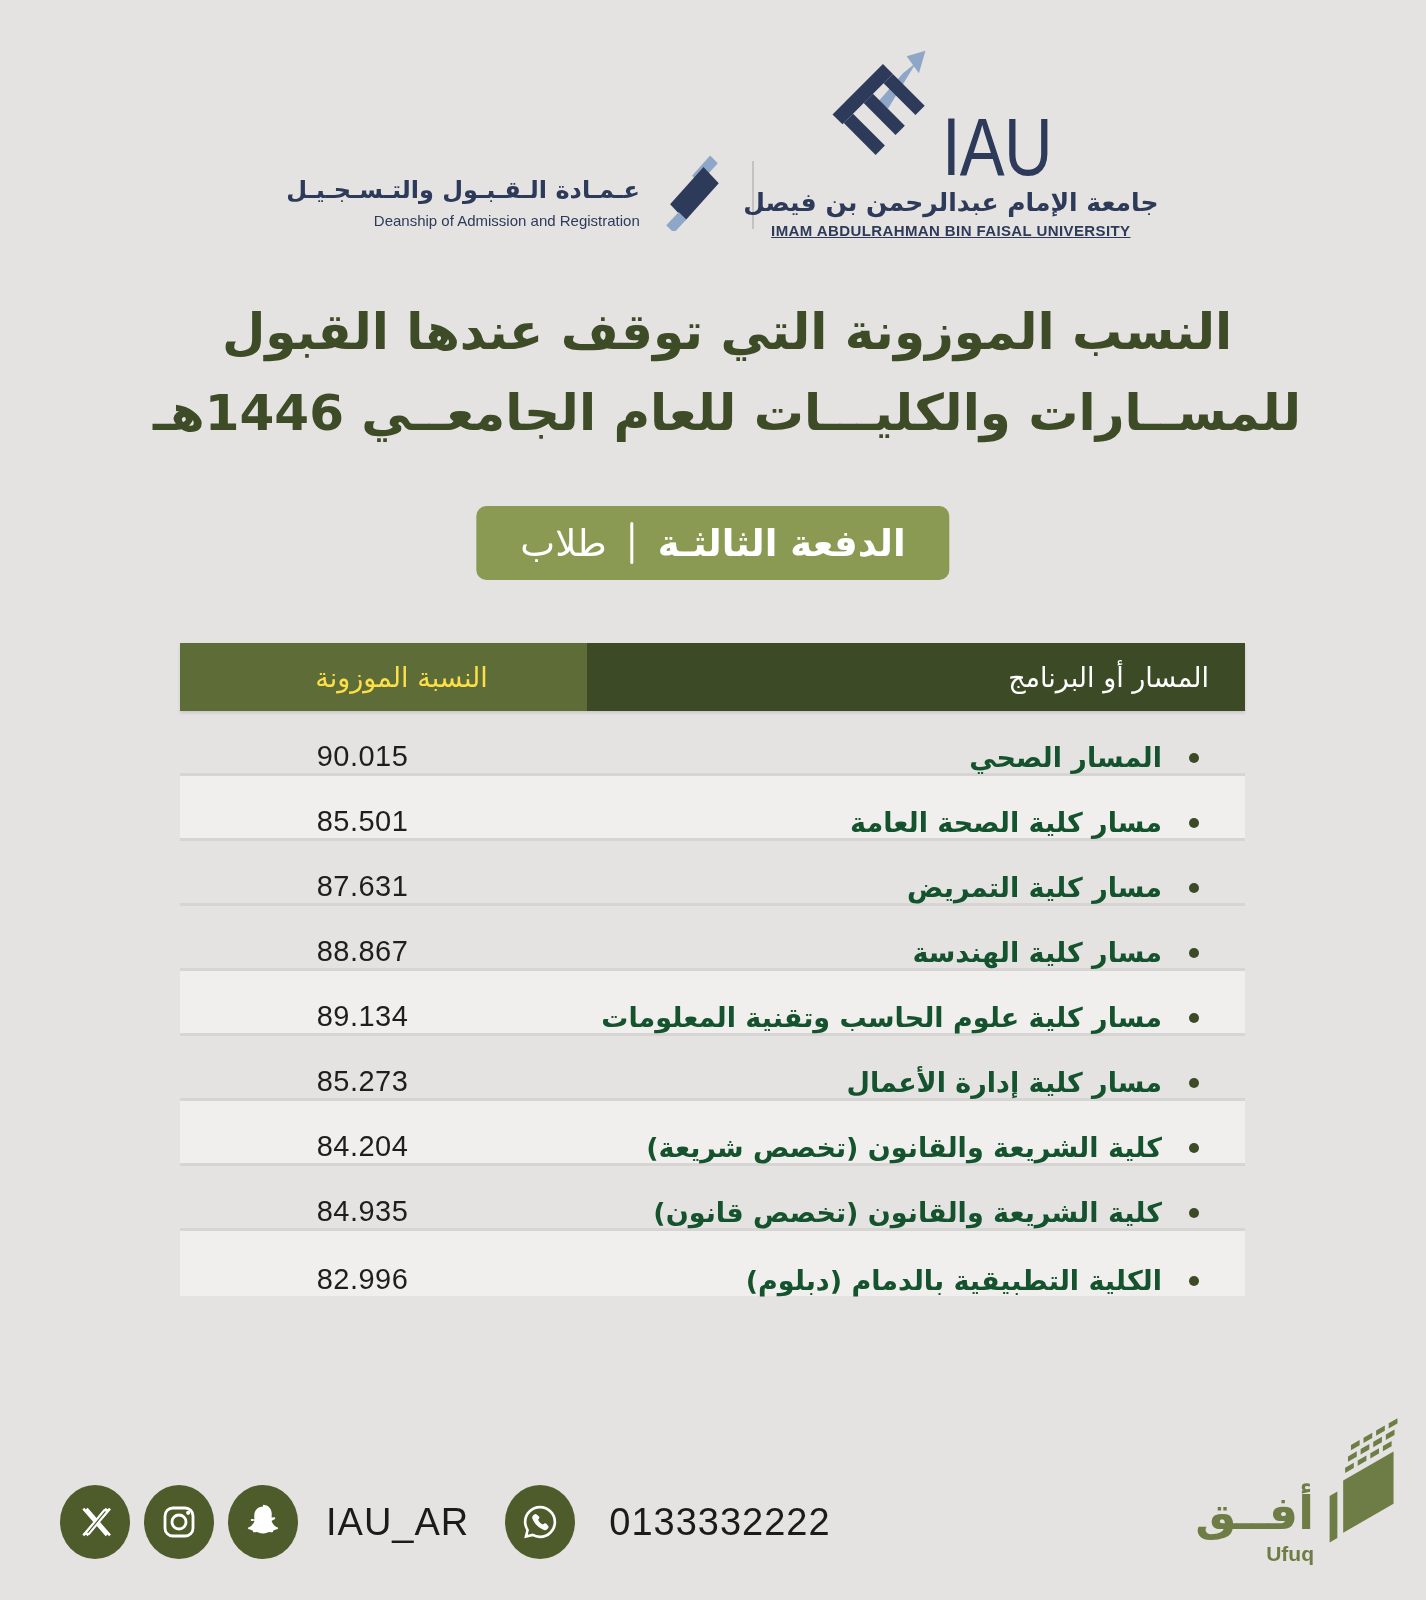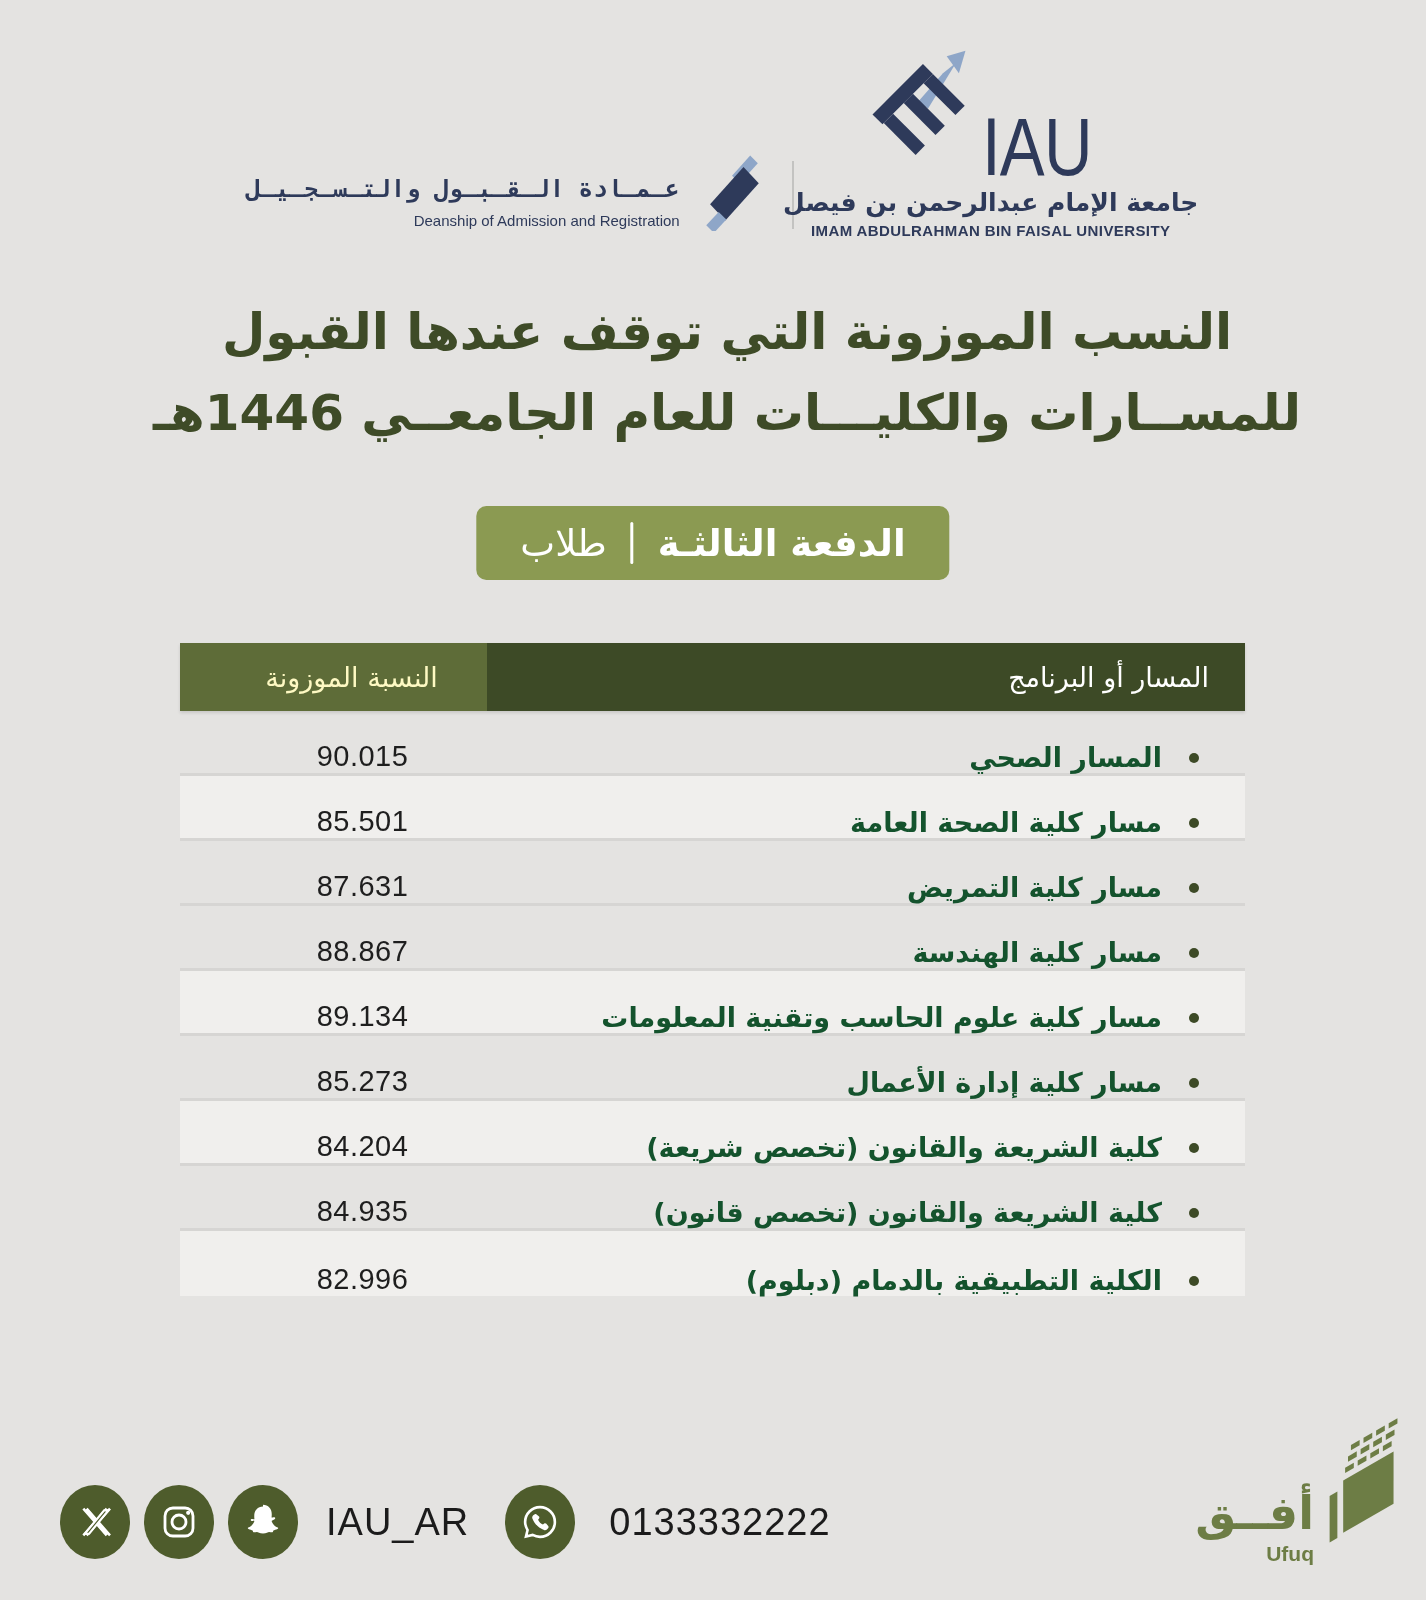--- a/index.html
+++ b/index.html
@@ -10,35 +10,35 @@
     font-family:"DejaVu Sans", sans-serif;
     overflow:hidden;
   }
 
   
   .brand-row {
     position:absolute; top:50px; left:0; right:24px;
     display:flex; justify-content:center; align-items:flex-end; gap:26px;
   }
   .deanship { text-align:right; padding-bottom:10px; }
-  .deanship-ar { color:#2e3a5a; font-size:24px; font-weight:bold; letter-spacing:1px;font-family:Liberation Mono, monospace; }
+  .deanship-ar { color:#2e3a5a; font-size:24px; font-weight:bold; letter-spacing:1px; }
   .deanship-en { color:#2e3a5a; font-size:15px; margin-top:8px; font-family:"Liberation Sans",sans-serif; }
   .deanship-mark { padding-bottom:4px; }
   .vdivider { width:2px; height:68px; background:#c3c3c1; margin:0 6px 10px 6px; }
   .iau-block { display:flex; flex-direction:column; align-items:center; width:330px; }
   .iau-top { display:flex; align-items:flex-end; }
   .iau-wordmark {
     color:#2e3a5a; font-size:82px; line-height:0.85; font-weight:500;
     transform:scaleX(.82); transform-origin:left bottom;
     font-family:"Liberation Sans",sans-serif; letter-spacing:-1px;
     margin-left:-6px;
   }
   .iau-ar { color:#2e3a5a; font-size:25px; font-weight:bold; margin-top:6px; white-space:nowrap; }
   .iau-en { color:#2e3a5a; font-size:15px; font-weight:bold; letter-spacing:.4px; margin-top:5px;
-            font-family:"Liberation Sans",sans-serif; white-space:nowrap; }
+            font-family:"Liberation Sans",sans-serif; white-space:nowrap;text-decoration:underline; }
 
   
   .main-title {
     position:absolute; top:292px; left:0; right:0;
     text-align:center; color:#3e4b27; font-weight:bold;
     font-size:50px; line-height:1.62; direction:rtl;margin-left:28px;
   }
 
   
   .badge {
@@ -48,21 +48,21 @@
     direction:rtl; color:#fff;
   }
   .badge-batch { font-size:37px; font-weight:bold; }
   .badge-sep { width:3px; height:42px; background:#ffffff; border-radius:2px; }
   .badge-group { font-size:37px; font-weight:normal; }
 
   
   .table { position:absolute; top:643px; left:180px; width:1065px; }
   .thead { display:flex; height:68px; box-shadow:0 2px 3px rgba(0,0,0,.12); }
   .th-ratio {
-    width:307px; background:#5e6c38; color:#fef9c3;
+    width:407px; background:#5e6c38; color:#fde047;
     display:flex; align-items:center; justify-content:center; font-size:27px;padding-left:36px;
   }
   .th-program {
     flex:1; background:#3d4a26; color:#fff;
     display:flex; align-items:center; justify-content:flex-end;
     padding-right:36px; font-size:27px;
   }
   .trow { display:flex; height:65px; align-items:flex-end; border-bottom:3px solid #d6d5d3; }
   .trow:last-child { border-bottom:none; }
   .trow.alt { background:#f0efed; }

